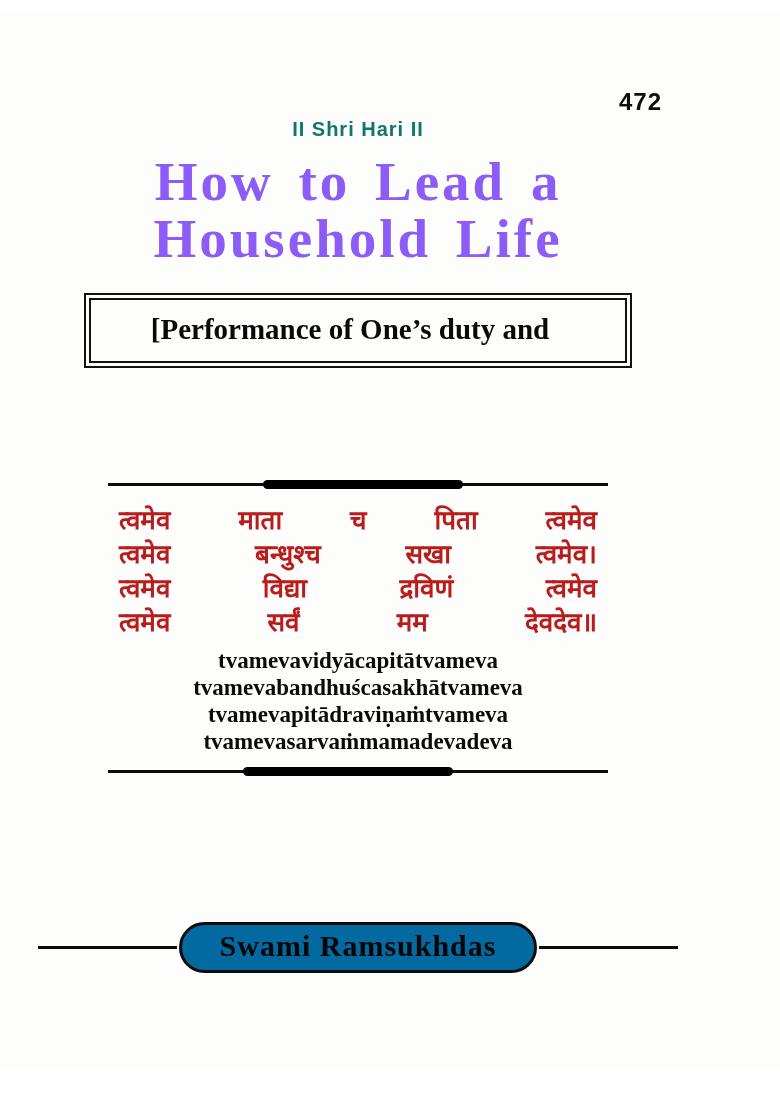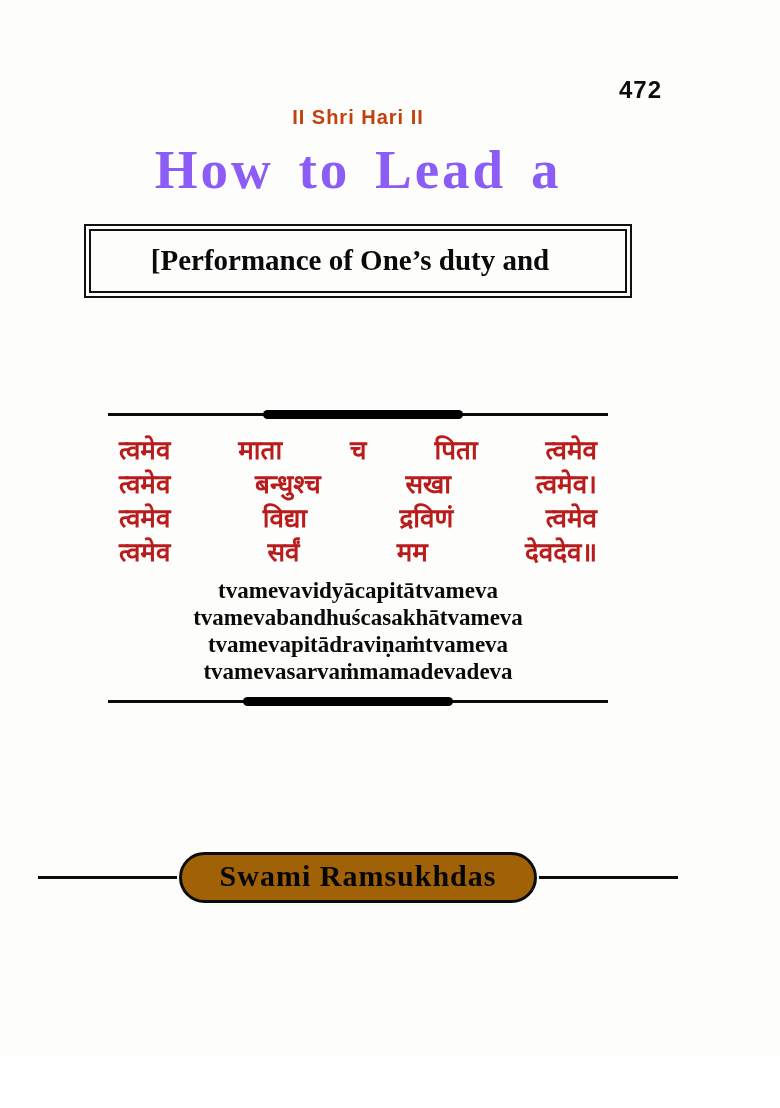--- a/index.html
+++ b/index.html
@@ -3,21 +3,21 @@
 <meta charset="utf-8">
 <style>
   * { box-sizing: border-box; margin: 0; padding: 0; }
 
   html, body { background: #ffffff; }
 
   .page {
     position: relative;
     width: 780px;
     height: 1056px;
-    margin: 0 auto;
+    margin: 12px auto;
     background: #fdfdfb;
     color: #111;
     font-family: "Liberation Serif", serif;
     overflow: hidden;
   }
 
   .page-number {
     position: absolute;
     top: 76px;
     right: 118px;
@@ -33,21 +33,21 @@
     margin-left: 8px;
   }
 
   .invocation {
     margin-top: 106px;
     text-align: center;
     font-family: "Liberation Sans", sans-serif;
     font-weight: 700;
     font-size: 20px;
     letter-spacing: 1px;
-    color: #c2410c;
+    color: #0f766e;
   }
 
   .book-title {
     margin-top: 12px;
     text-align: center;
     font-family: "Liberation Serif", serif;
     font-weight: 700;
     font-size: 55px;
     line-height: 1.04;
     letter-spacing: 3px;
@@ -138,21 +138,21 @@
   .author-rule {
     flex: 1;
     height: 3px;
     background: #0c0c0c;
   }
   .author-pill {
     border: 3px solid #0c0c0c;
     border-radius: 40px;
     padding: 4px 38px 7px 38px;
     margin: 0 2px;
-    background: #a16207;
+    background: #0369a1;
   }
   .author-name {
     font-family: "Liberation Serif", serif;
     font-weight: 700;
     font-size: 30px;
     letter-spacing: 1px;
     color: #060606;
     white-space: nowrap;
   }
 </style>
@@ -162,20 +162,21 @@
 <div class="page">
 
   <div class="page-number">472</div>
 
   <div class="content">
 
     <div class="invocation">II Shri Hari II</div>
 
     <h1 class="book-title">
       <span style="display:block">How to Lead a</span>
+      <span style="display:block">Household Life</span>
     </h1>
 
     <div class="subtitle-box">
       <div class="subtitle-inner">
         <span style="display:block">[Performance of One’s duty and</span>
       </div>
     </div>
 
     <div class="verse-section">
 

